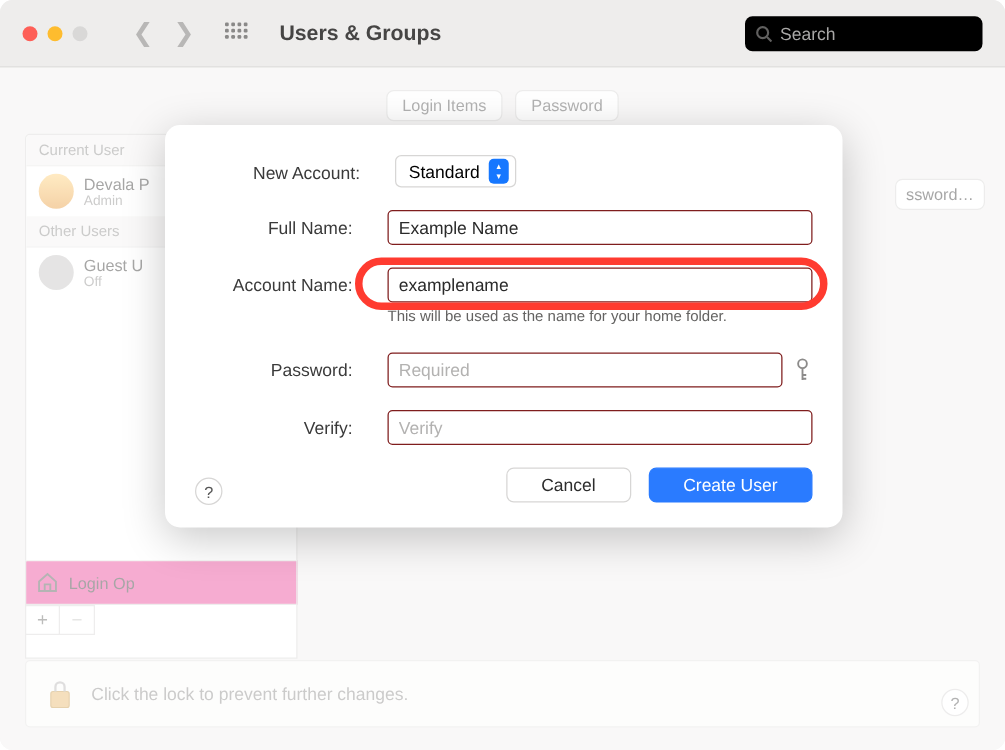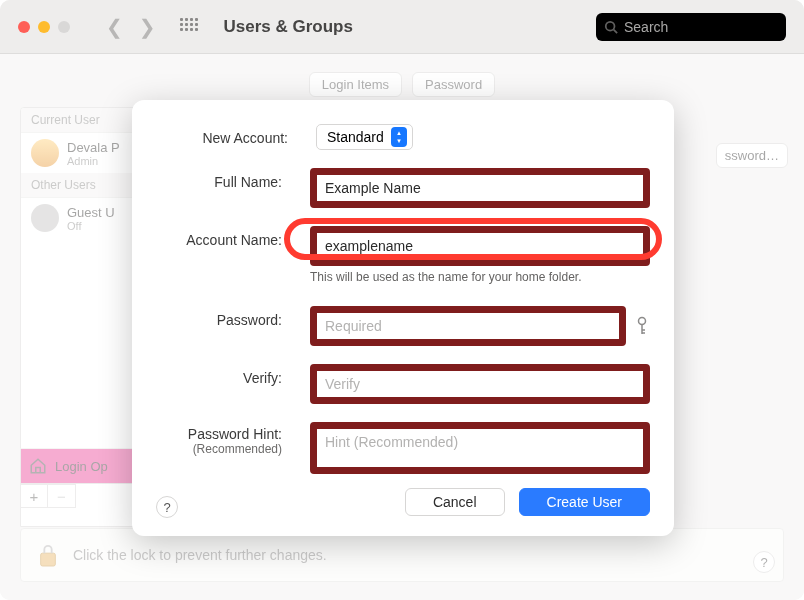--- a/index.html
+++ b/index.html
@@ -56,21 +56,21 @@
 
 .sheet { position: absolute; left: 132px; top: 100px; width: 542px; background: #ffffff; border-radius: 12px; box-shadow: 0 8px 34px rgba(0,0,0,.22); padding: 24px 24px 20px 24px; }
 .form-row { display: flex; align-items: flex-start; gap: 28px; margin-bottom: 18px; }
 .form-row label { width: 132px; text-align: right; font-size: 14px; color: #3a3a3a; padding-top: 6px; }
 .form-row .label-stack { width: 132px; text-align: right; padding-top: 4px; }
 .form-row .label-stack .l1 { font-size: 14px; color: #3a3a3a; }
 .form-row .label-stack .l2 { font-size: 12px; color: #6c6b6a; }
 .select-wrap { display: flex; align-items: center; }
 .select-wrap select { -webkit-appearance: none; appearance: none; border: 1px solid #d7d6d5; border-radius: 5px; padding: 4px 28px 4px 10px; font-size: 14px; background: #fff; }
 .select-caret { margin-left: -22px; width: 16px; height: 20px; background: #1677ff; border-radius: 4px; display: flex; flex-direction: column; align-items: center; justify-content: center; color: #fff; font-size: 7px; pointer-events:none; }
-.field input, .field textarea { width: 340px; border: 7px solid #7f1d1d; border-radius: 4px; padding: 5px 8px; font-size: 14px; background: #fff; color: #2a2a2a; font-family: inherit; }
+.field input, .field textarea { width: 340px; border: 1px solid #7f1d1d; border-radius: 4px; padding: 5px 8px; font-size: 14px; background: #fff; color: #2a2a2a; font-family: inherit; }
 .field textarea { height: 52px; resize: none; }
 .hint-under { font-size: 12px; color: #646362; margin: 4px 0 0 0; width: 340px; }
 .pw-field { display: flex; align-items: center; gap: 8px; }
 .key-icon { width: 16px; height: 20px; color: #8c8b8a; }
 .highlight-ring { position: absolute; width: 378px; height: 42px; border: 6px solid #ff3b30; border-radius: 22px; pointer-events: none; }
 .sheet-actions { display: flex; justify-content: flex-end; gap: 14px; margin-top: 8px; align-items: center; }
 .btn { padding: 5px 27px; border-radius: 6px; font-size: 14px; border: 1px solid #d7d6d5; background: #fff; color: #2c2c2c; }
 .btn.primary { background: #2a7bff; border-color: #2a7bff; color: #fff; font-weight: 500; }
 .sheet-help { width: 22px; height: 22px; border: 1px solid #d7d6d5; border-radius: 50%; background: #fff; position: absolute; left: 24px; bottom: 18px; display: flex; align-items: center; justify-content: center; font-size: 13px; color: #555; }
 
@@ -204,27 +204,20 @@
             <path d="M8 8.5 V18 M8 14 h3 M8 17 h3"></path>
           </svg>
       </div>
     </div>
 
     <div class="form-row">
       <label>Verify:</label>
       <div class="field"><input type="text" placeholder="Verify" style=""></div>
     </div>
 
-    <div class="form-row" style="margin-bottom:10px;">
-      <div class="label-stack">
-        <div class="l1">Password Hint:</div>
-        <div class="l2">(Recommended)</div>
-      </div>
-      <div class="field"><textarea placeholder="Hint (Recommended)" style=""></textarea></div>
-    </div>
 
     <div class="sheet-help">?</div>
     <div class="sheet-actions">
       <button class="btn">Cancel</button>
       <button class="btn primary">Create User</button>
     </div>
   </div>
 </div>
 
 </body></html>

